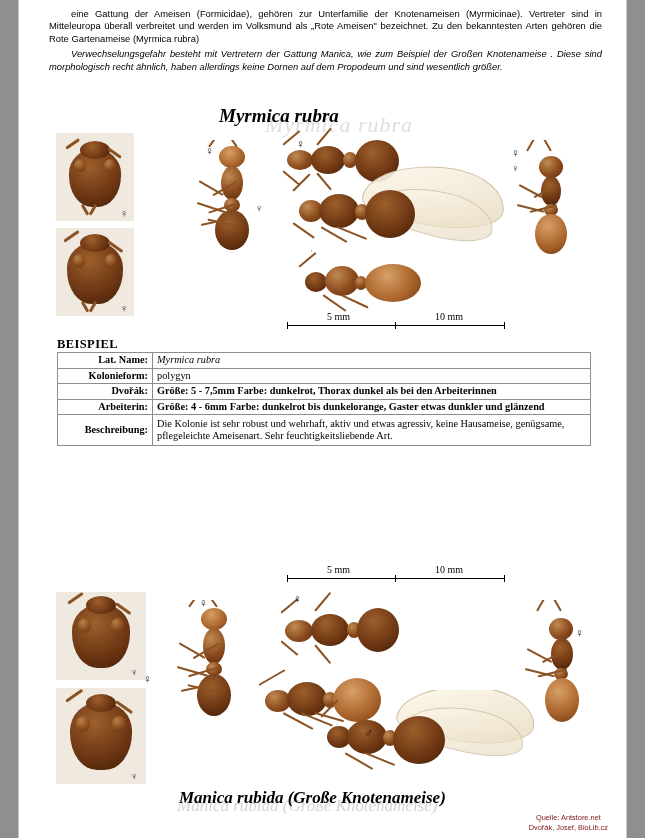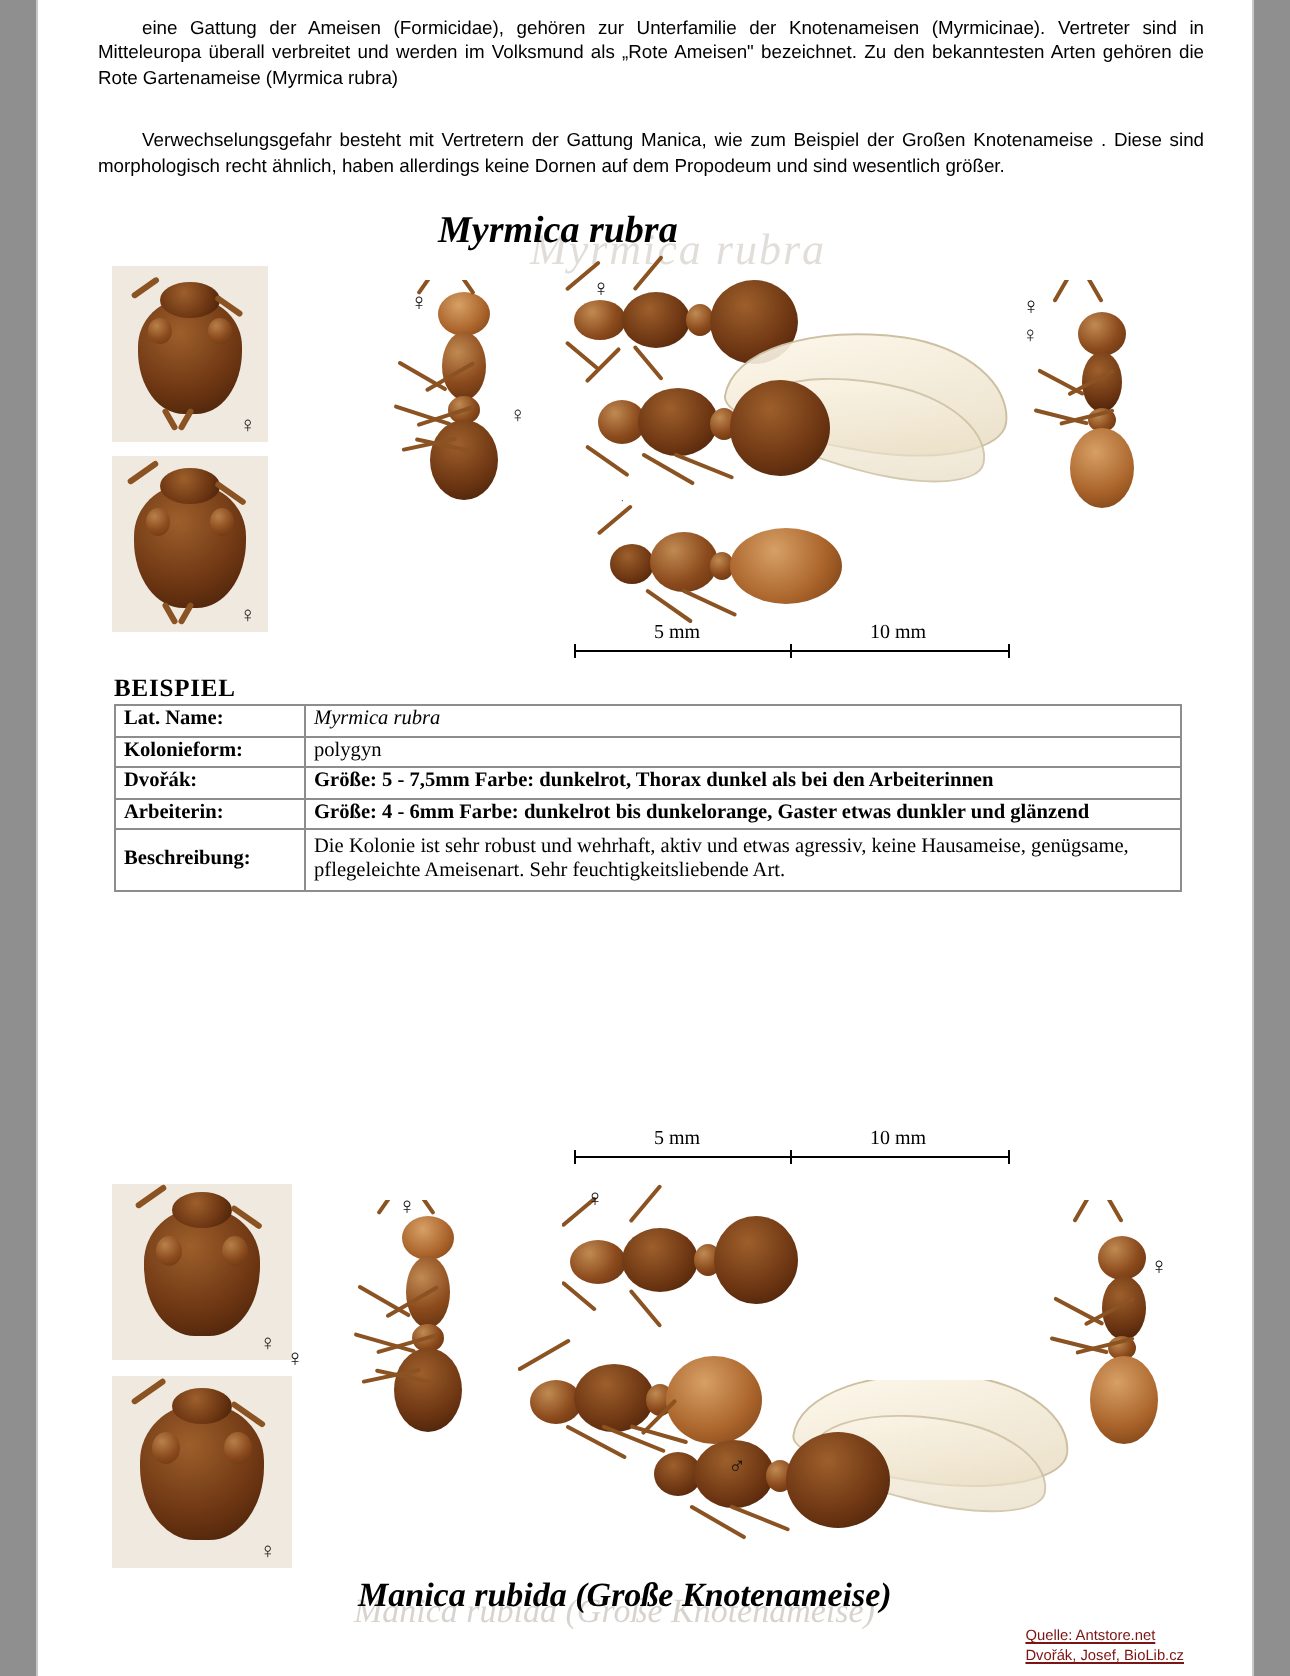--- a/index.html
+++ b/index.html
@@ -34,21 +34,21 @@
   }
   .para {
     font-family: "Liberation Sans", sans-serif;
     font-size: 9.4px;
     line-height: 12.4px;
     color: #000;
     text-align: justify;
     margin: 8px 24px 0 30px;
   }
   .para .indent { display: inline-block; width: 22px; }
-  .para.p2 { margin-top: 19px; }
+  .para.p2 { margin-top: 3px; font-style: italic; }
 
   
   .species-head {
     position: absolute;
     font-family: "Liberation Serif", serif;
     font-style: italic;
     font-weight: bold;
     font-size: 19px;
     color: #000;
   }
@@ -138,34 +138,34 @@
   }
   table.data td {
     border: 1px solid #8d8d8d;
     padding: 1px 4px;
     vertical-align: middle;
     line-height: 12.5px;
   }
   table.data td.k {
     width: 86px;
     font-weight: bold;
+    text-align: right;
   }
   table.data td.v { }
   table.data td.v.ital { font-style: italic; }
   table.data td.v.bold { font-weight: bold; }
 
   .source {
     position: absolute;
-    right: 34px; bottom: 6px;
+    right: 18px; bottom: 6px;
     font-family: "Liberation Sans", sans-serif;
     font-size: 7.4px;
     color: #7d1414;
-    text-align: left;
+    text-align: center;
     line-height: 9.5px;
-    text-decoration: underline;
   }
   .bottom-title {
     position: absolute;
     left: 160px; top: 788px;
     font-family: "Liberation Serif", serif;
     font-style: italic;
     font-weight: bold;
     font-size: 17px;
   }
   .bottom-watermark {

